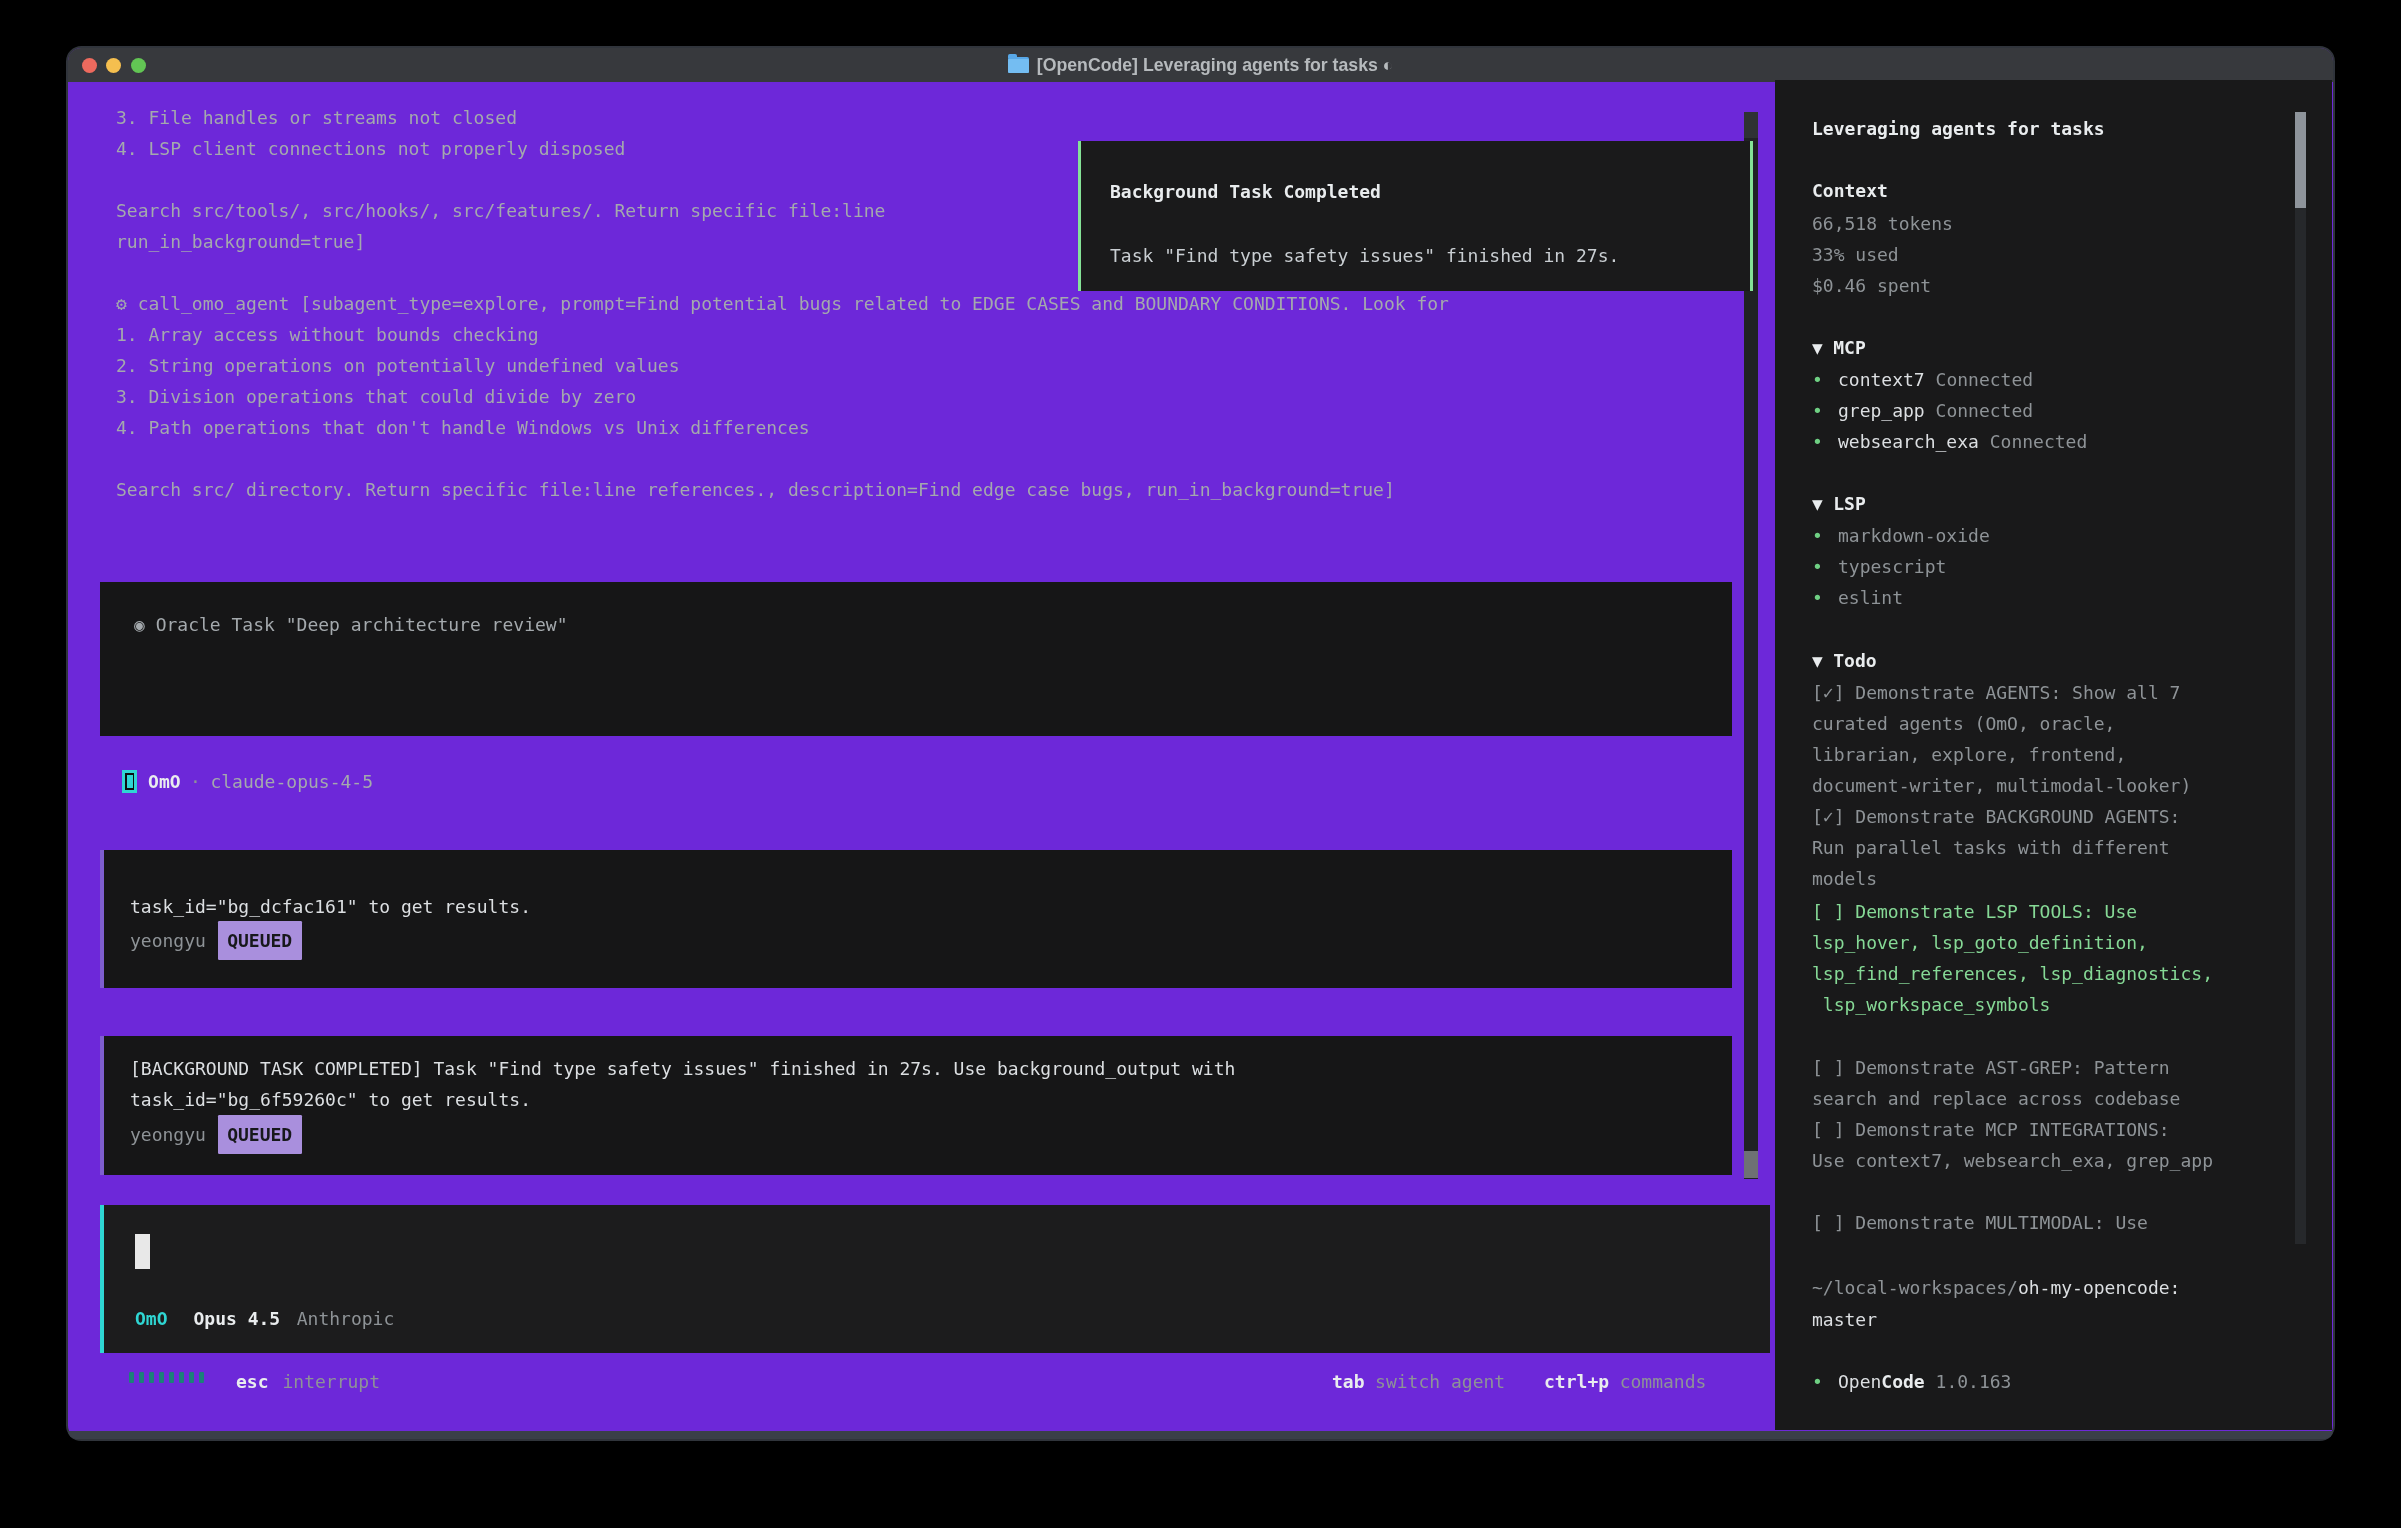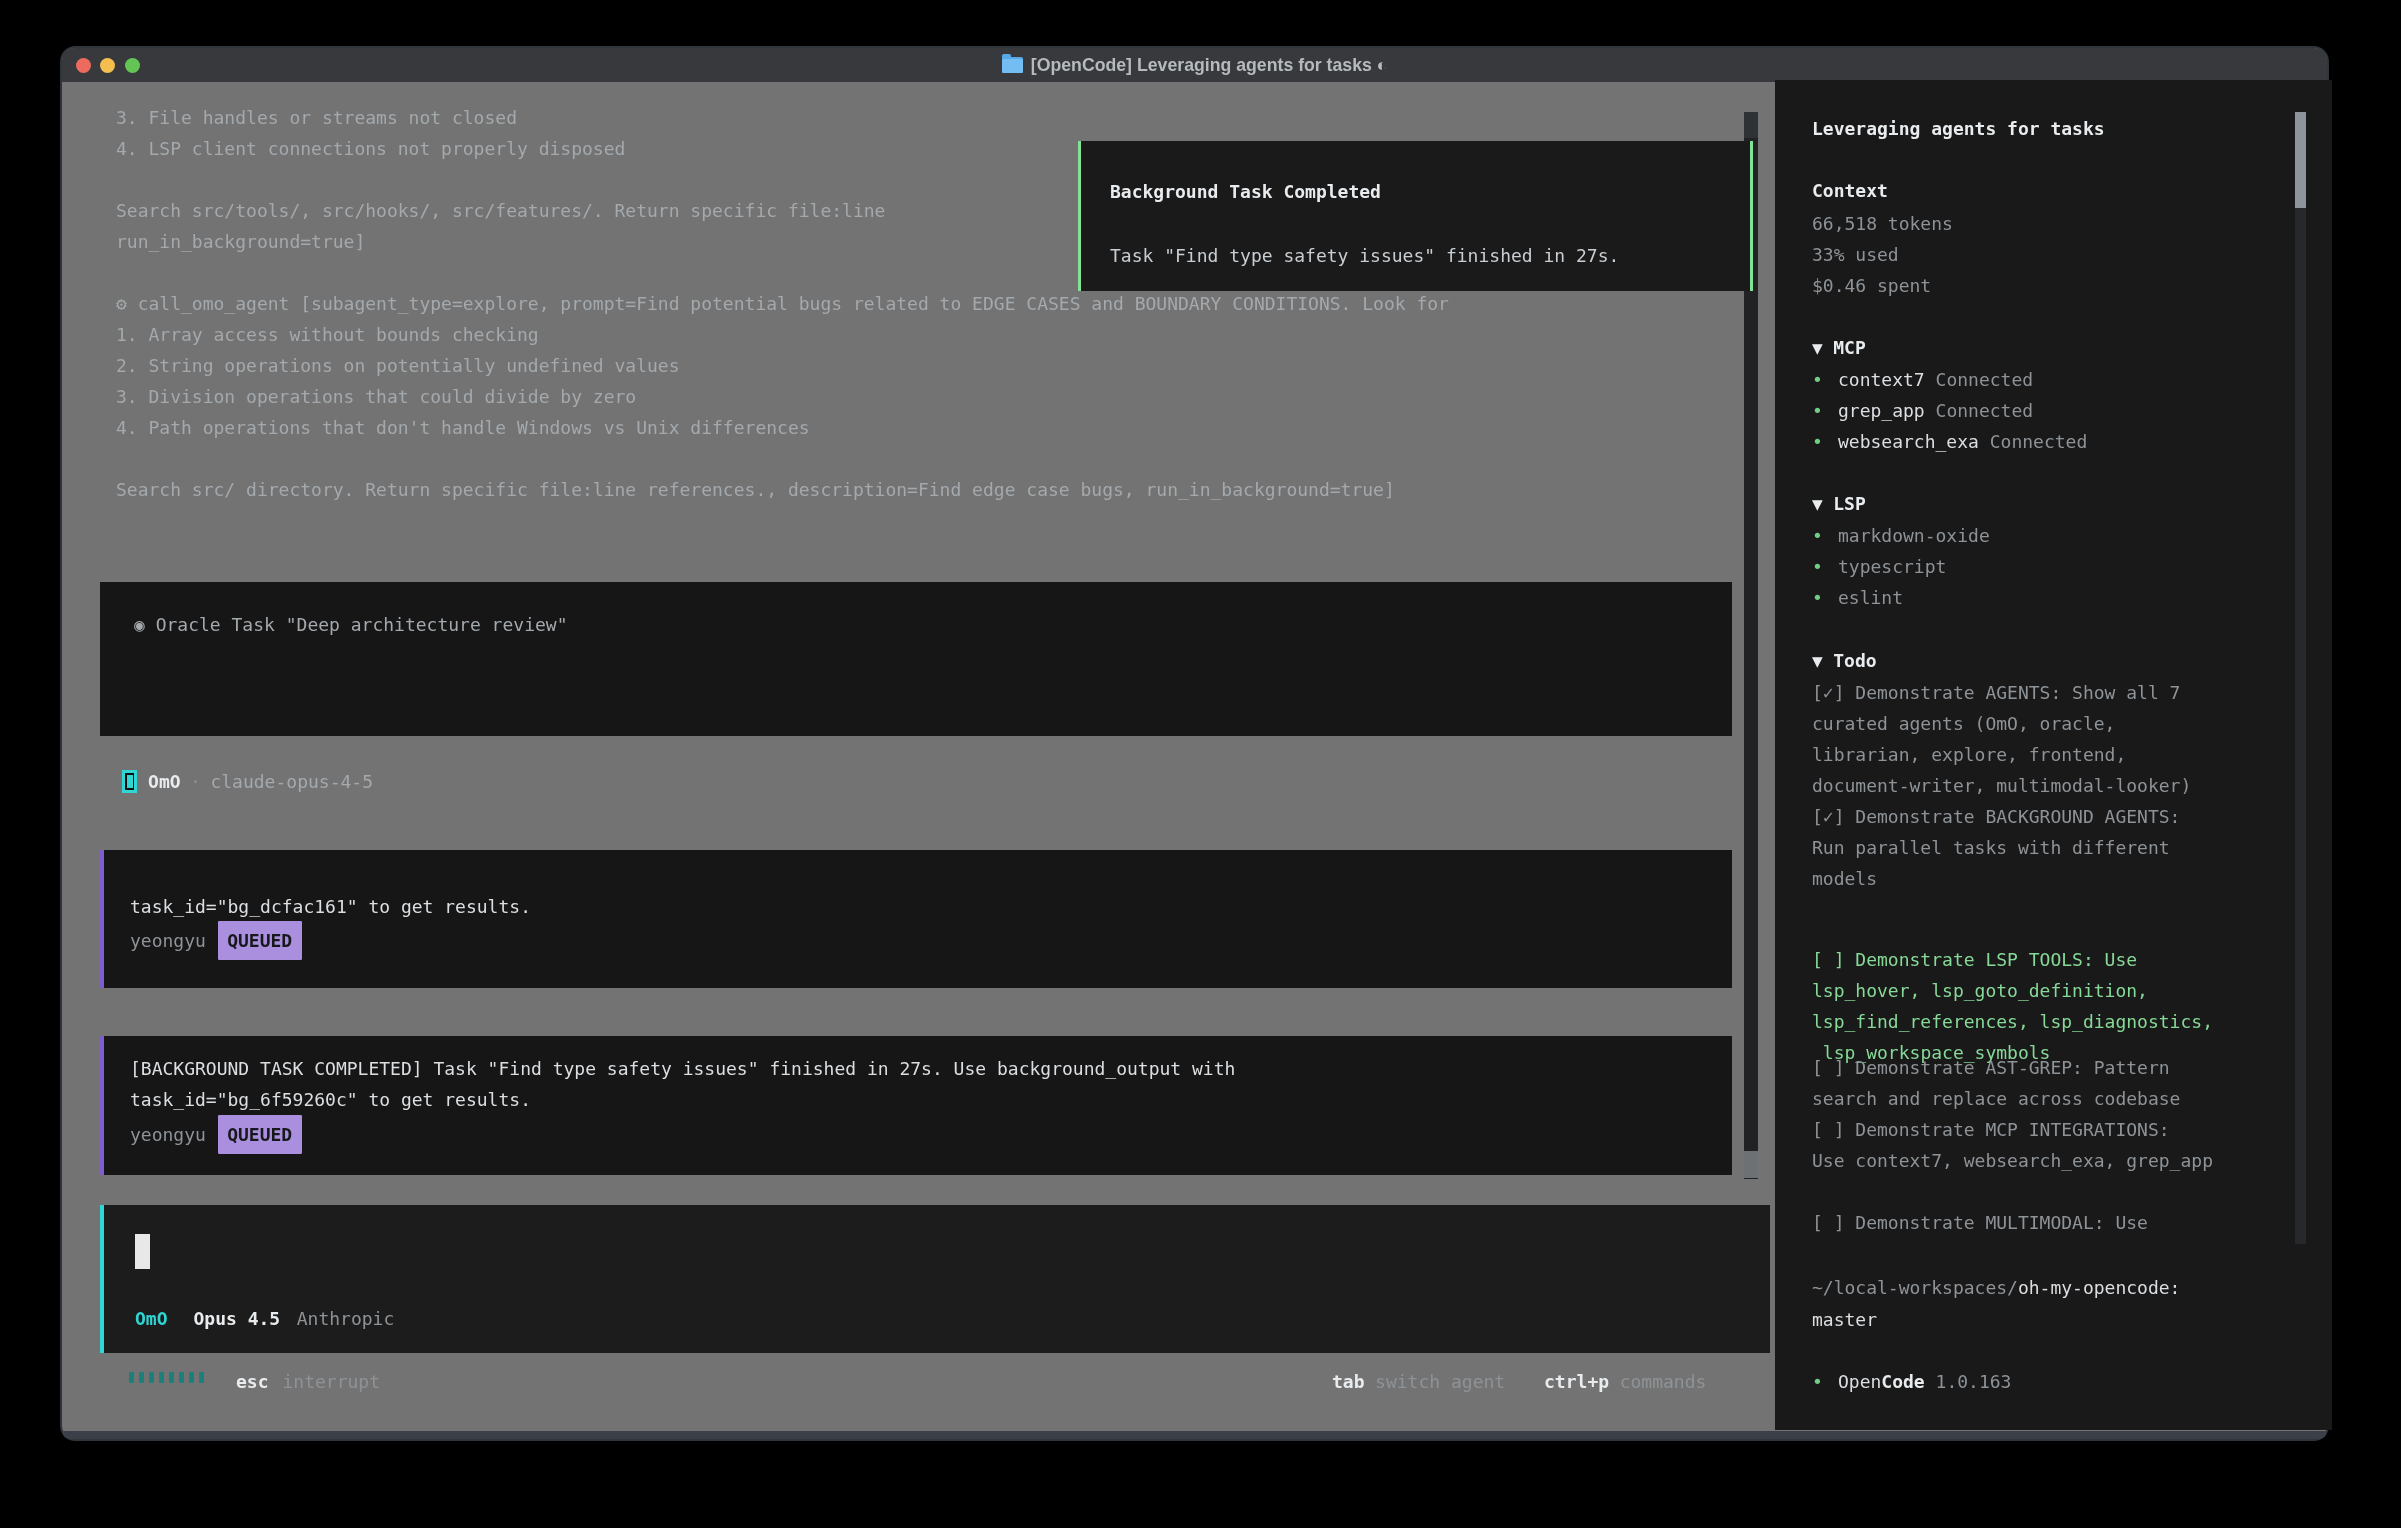--- a/index.html
+++ b/index.html
@@ -5,21 +5,21 @@
   html,body{margin:0;padding:0;background:#000;width:2401px;height:1528px;overflow:hidden;}
   body{position:relative;font-family:"DejaVu Sans Mono","DejaVu Sans",monospace;}
   .abs{position:absolute;}
   .mono{font-family:"DejaVu Sans Mono","DejaVu Sans",monospace;font-size:18px;line-height:31px;}
   .pre{white-space:pre-wrap;}
   .gray{color:#a4a9ad;}
   .white{color:#dcdfe2;}
   .boldwhite{color:#e9ecee;font-weight:bold;}
   .dim{color:#8e9397;}
 
-  .window{left:60px;top:46px;width:2269px;height:1395px;background:#737373;
+  .window{left:66px;top:46px;width:2269px;height:1395px;background:#6d28d9;
           border:2.4px solid #30343b;border-radius:15.4px;box-sizing:border-box;}
   .titlebar{left:0;top:0;width:100%;height:34px;background:#37393d;
             border-radius:13px 13px 0 0;display:flex;align-items:center;justify-content:center;}
   .winbottom{left:0;bottom:0;width:100%;height:8.3px;background:#3a3f48;border-radius:0 0 13px 13px;}
   .tl{width:15.4px;height:15.4px;border-radius:50%;position:absolute;top:9.5px;}
   .titlegroup{display:flex;align-items:center;gap:8.3px;font-family:"Liberation Sans","DejaVu Sans",sans-serif;
               font-weight:bold;font-size:17.7px;color:#b6babd;}
   .foldericon{width:21px;height:15.4px;background:#58a8e8;border-radius:1.8px;position:relative;}
   .foldericon::before{content:"";position:absolute;top:-3.5px;left:0;width:9.5px;height:4.7px;background:#58a8e8;border-radius:1.8px 1.8px 0 0;}
   .foldericon::after{content:"";position:absolute;top:1.8px;left:0;width:21px;height:13.6px;background:#74bdf2;border-radius:1.2px;}
@@ -41,21 +41,21 @@
   .sq-icon::after{content:"";position:absolute;left:1.8px;top:1.8px;right:1.8px;bottom:1.8px;background:#2fd6d3;}
 
   .track-main{left:1744px;top:112px;width:14px;height:1067px;background:#202224;}
   .cap-main{left:1744px;top:112px;width:14px;height:26px;background:#2f3234;}
   .thumb-main{left:1744px;top:1151px;width:14px;height:27px;background:#6e7174;}
   .track-side{left:2295px;top:112px;width:10.6px;height:1132px;background:#26282b;}
   .thumb-side{left:2295px;top:112px;width:10.6px;height:96px;background:#8e949b;}
 
   .tri{color:#e9ecee;font-size:17.7px;margin-right:10.6px;}
   .bullet{color:#6fd083;display:inline-block;width:26px;}
-  .green{color:#86d996;margin-top:48px;}
+  .green{color:#86d996;}
   .row{display:flex;align-items:center;}
   .dot{width:4.7px;height:10.6px;border-radius:1.2px;background:#1b807a;}
 </style>
 </head>
 <body>
 
 <div class="abs window">
   <div class="abs titlebar">
     <span class="tl" style="left:14px;background:#ed6a5e;"></span>
     <span class="tl" style="left:38px;background:#f5bf4f;"></span>

